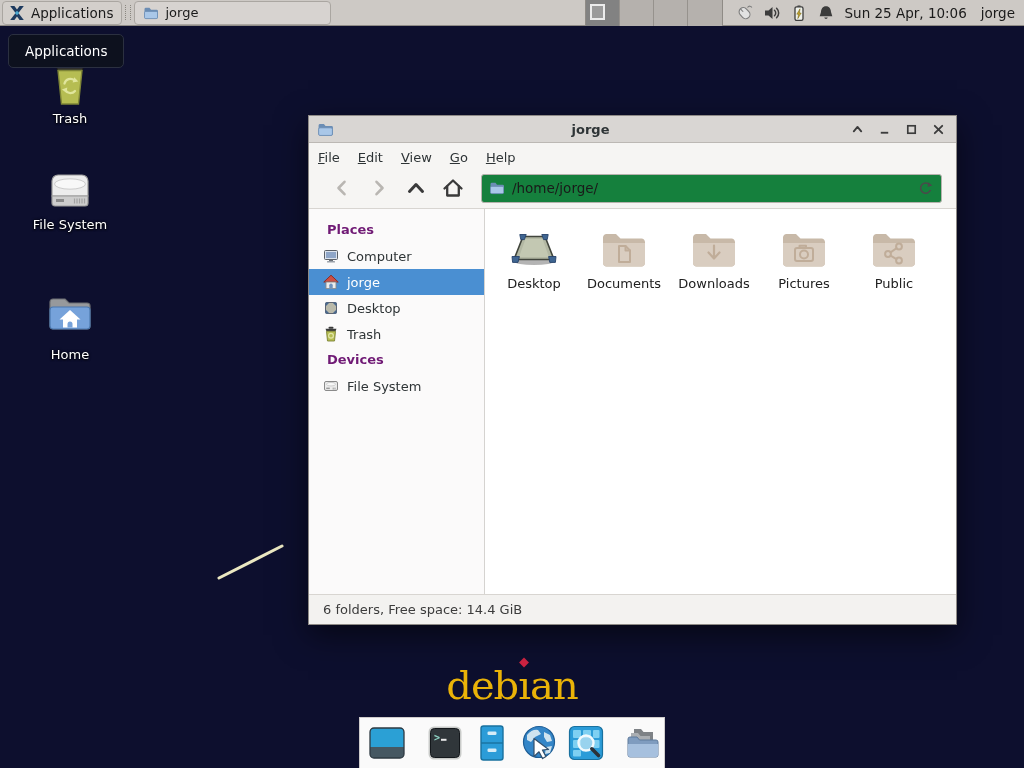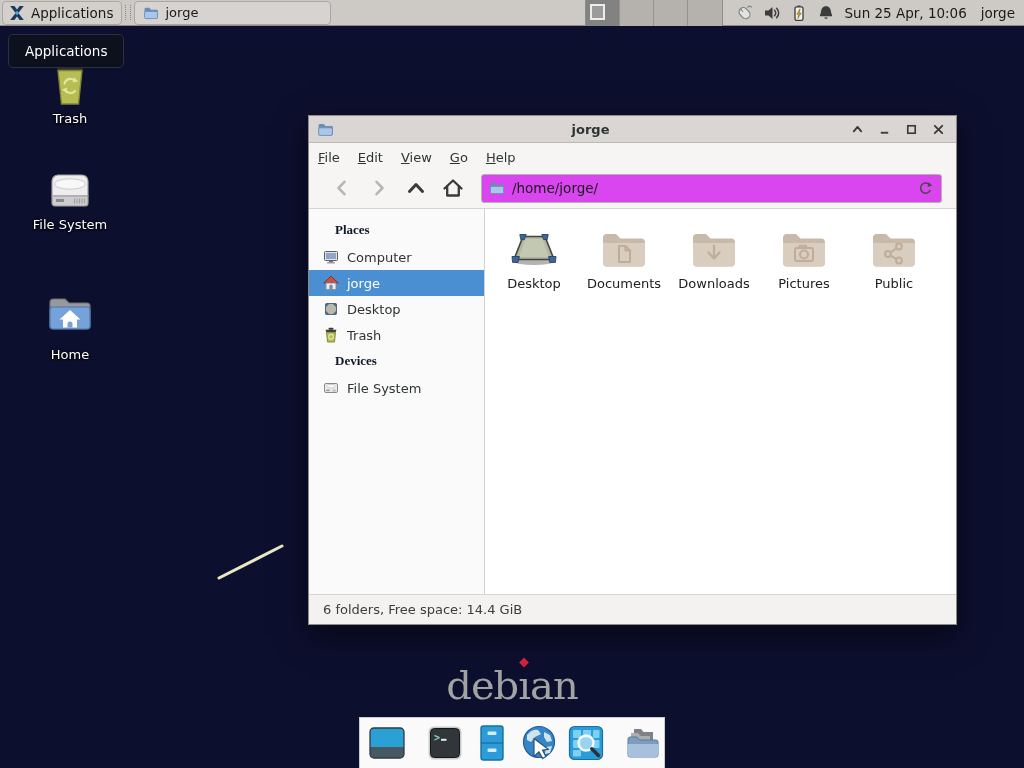--- a/index.html
+++ b/index.html
@@ -40,34 +40,34 @@
   .window { position:absolute; left:308px; top:115px; width:649px; height:510px; background:#f6f5f3; border:1px solid #8e8a86; box-shadow:0 10px 30px rgba(0,0,0,0.55); z-index:20; display:flex; flex-direction:column; }
   .titlebar { height:27px; background:#d9d6d3; border-bottom:1px solid #bcb8b4; display:flex; align-items:center; padding:0 8px; }
   .titlebar .title { flex:1; text-align:center; font-weight:bold; color:#2e3436; font-size:13px; }
   .win-btns { display:flex; gap:7px; }
   .win-btn { width:20px; height:20px; display:flex; align-items:center; justify-content:center; }
   .menubar { height:25px; background:#f6f5f3; display:flex; align-items:flex-end; }
   .menu-item { display:inline-block; padding:3px 9px; font-size:13px; color:#2e3436; }
   .menu-item::first-letter { text-decoration:underline; }
   .toolbar { height:41px; background:#f6f5f3; border-bottom:1px solid #d8d5d1; display:flex; align-items:center; padding:0 14px; }
   .tool-btn { width:37px; height:30px; display:flex; align-items:center; justify-content:center; border-radius:3px; }
-  .pathbar { flex:1; height:29px; margin-left:10px; background:#d946ef; border:1px solid #b6b2ad; border-radius:3px; display:flex; align-items:center; padding:0 7px; gap:7px; }
+  .pathbar { flex:1; height:29px; margin-left:10px; background:#15803d; border:1px solid #b6b2ad; border-radius:3px; display:flex; align-items:center; padding:0 7px; gap:7px; }
   .pathbar input { flex:1; border:none; outline:none; font-size:13.5px; color:#1a1a1a; font-family:inherit; background:transparent; }
   .win-body { flex:1; display:flex; min-height:0; }
   .sidebar { width:176px; background:#fbfafa; border-right:1px solid #d5d3d0; padding-top:8px; }
-  .side-header { font-weight:bold; color:#0f172a; padding:5px 10px 6px 26px; font-size:13px;font-family:Liberation Serif, serif; }
+  .side-header { font-weight:bold; color:#701a75; padding:5px 10px 6px 18px; font-size:13px; }
   .side-row { display:flex; align-items:center; gap:8px; height:26px; padding-left:14px; font-size:13px; color:#2e3436; }
   .side-row.selected { background:#4a8fd2; color:#ffffff; }
   .files { flex:1; background:#ffffff; padding:12px 0 0 4px; display:flex; flex-wrap:wrap; align-content:flex-start; }
   .file-cell { width:90px; height:96px; display:flex; flex-direction:column; align-items:center; padding-top:8px; }
   .file-cell .lbl { margin-top:7px; font-size:13px; color:#212121; }
   .statusbar { height:30px; background:#f3f2f0; border-top:1px solid #d8d5d1; display:flex; align-items:center; padding-left:14px; font-size:13px; color:#3c3c3c; }
 
   
-  .debian { position:absolute; left:0; top:662px; width:1024px; text-align:center; z-index:3; color:#a3a3a3; font-family:"DejaVu Serif","Liberation Serif",serif; font-size:40px; letter-spacing:-1px; }
+  .debian { position:absolute; left:0; top:662px; width:1024px; text-align:center; z-index:3; color:#eab308; font-family:"DejaVu Serif","Liberation Serif",serif; font-size:40px; letter-spacing:-1px; }
   .logo-i { position:relative; }
   .logo-dot { position:absolute; left:50%; top:-3px; width:7px; height:7px; background:#cf2342; transform:translateX(-50%) rotate(45deg); }
 
   
   .dock { position:absolute; left:359px; bottom:0; width:306px; height:51px; background:#fafafa; border:1px solid #cfcccc; border-bottom:none; display:flex; align-items:center; padding:0 7px; gap:7px; z-index:30; }
   .dock-sep { width:1px; height:38px; background:#c2bfbc; margin:0 2px; }
   .dock-item { width:40px; height:40px; display:flex; align-items:center; justify-content:center; }
 </style>
 </head>
 <body>

